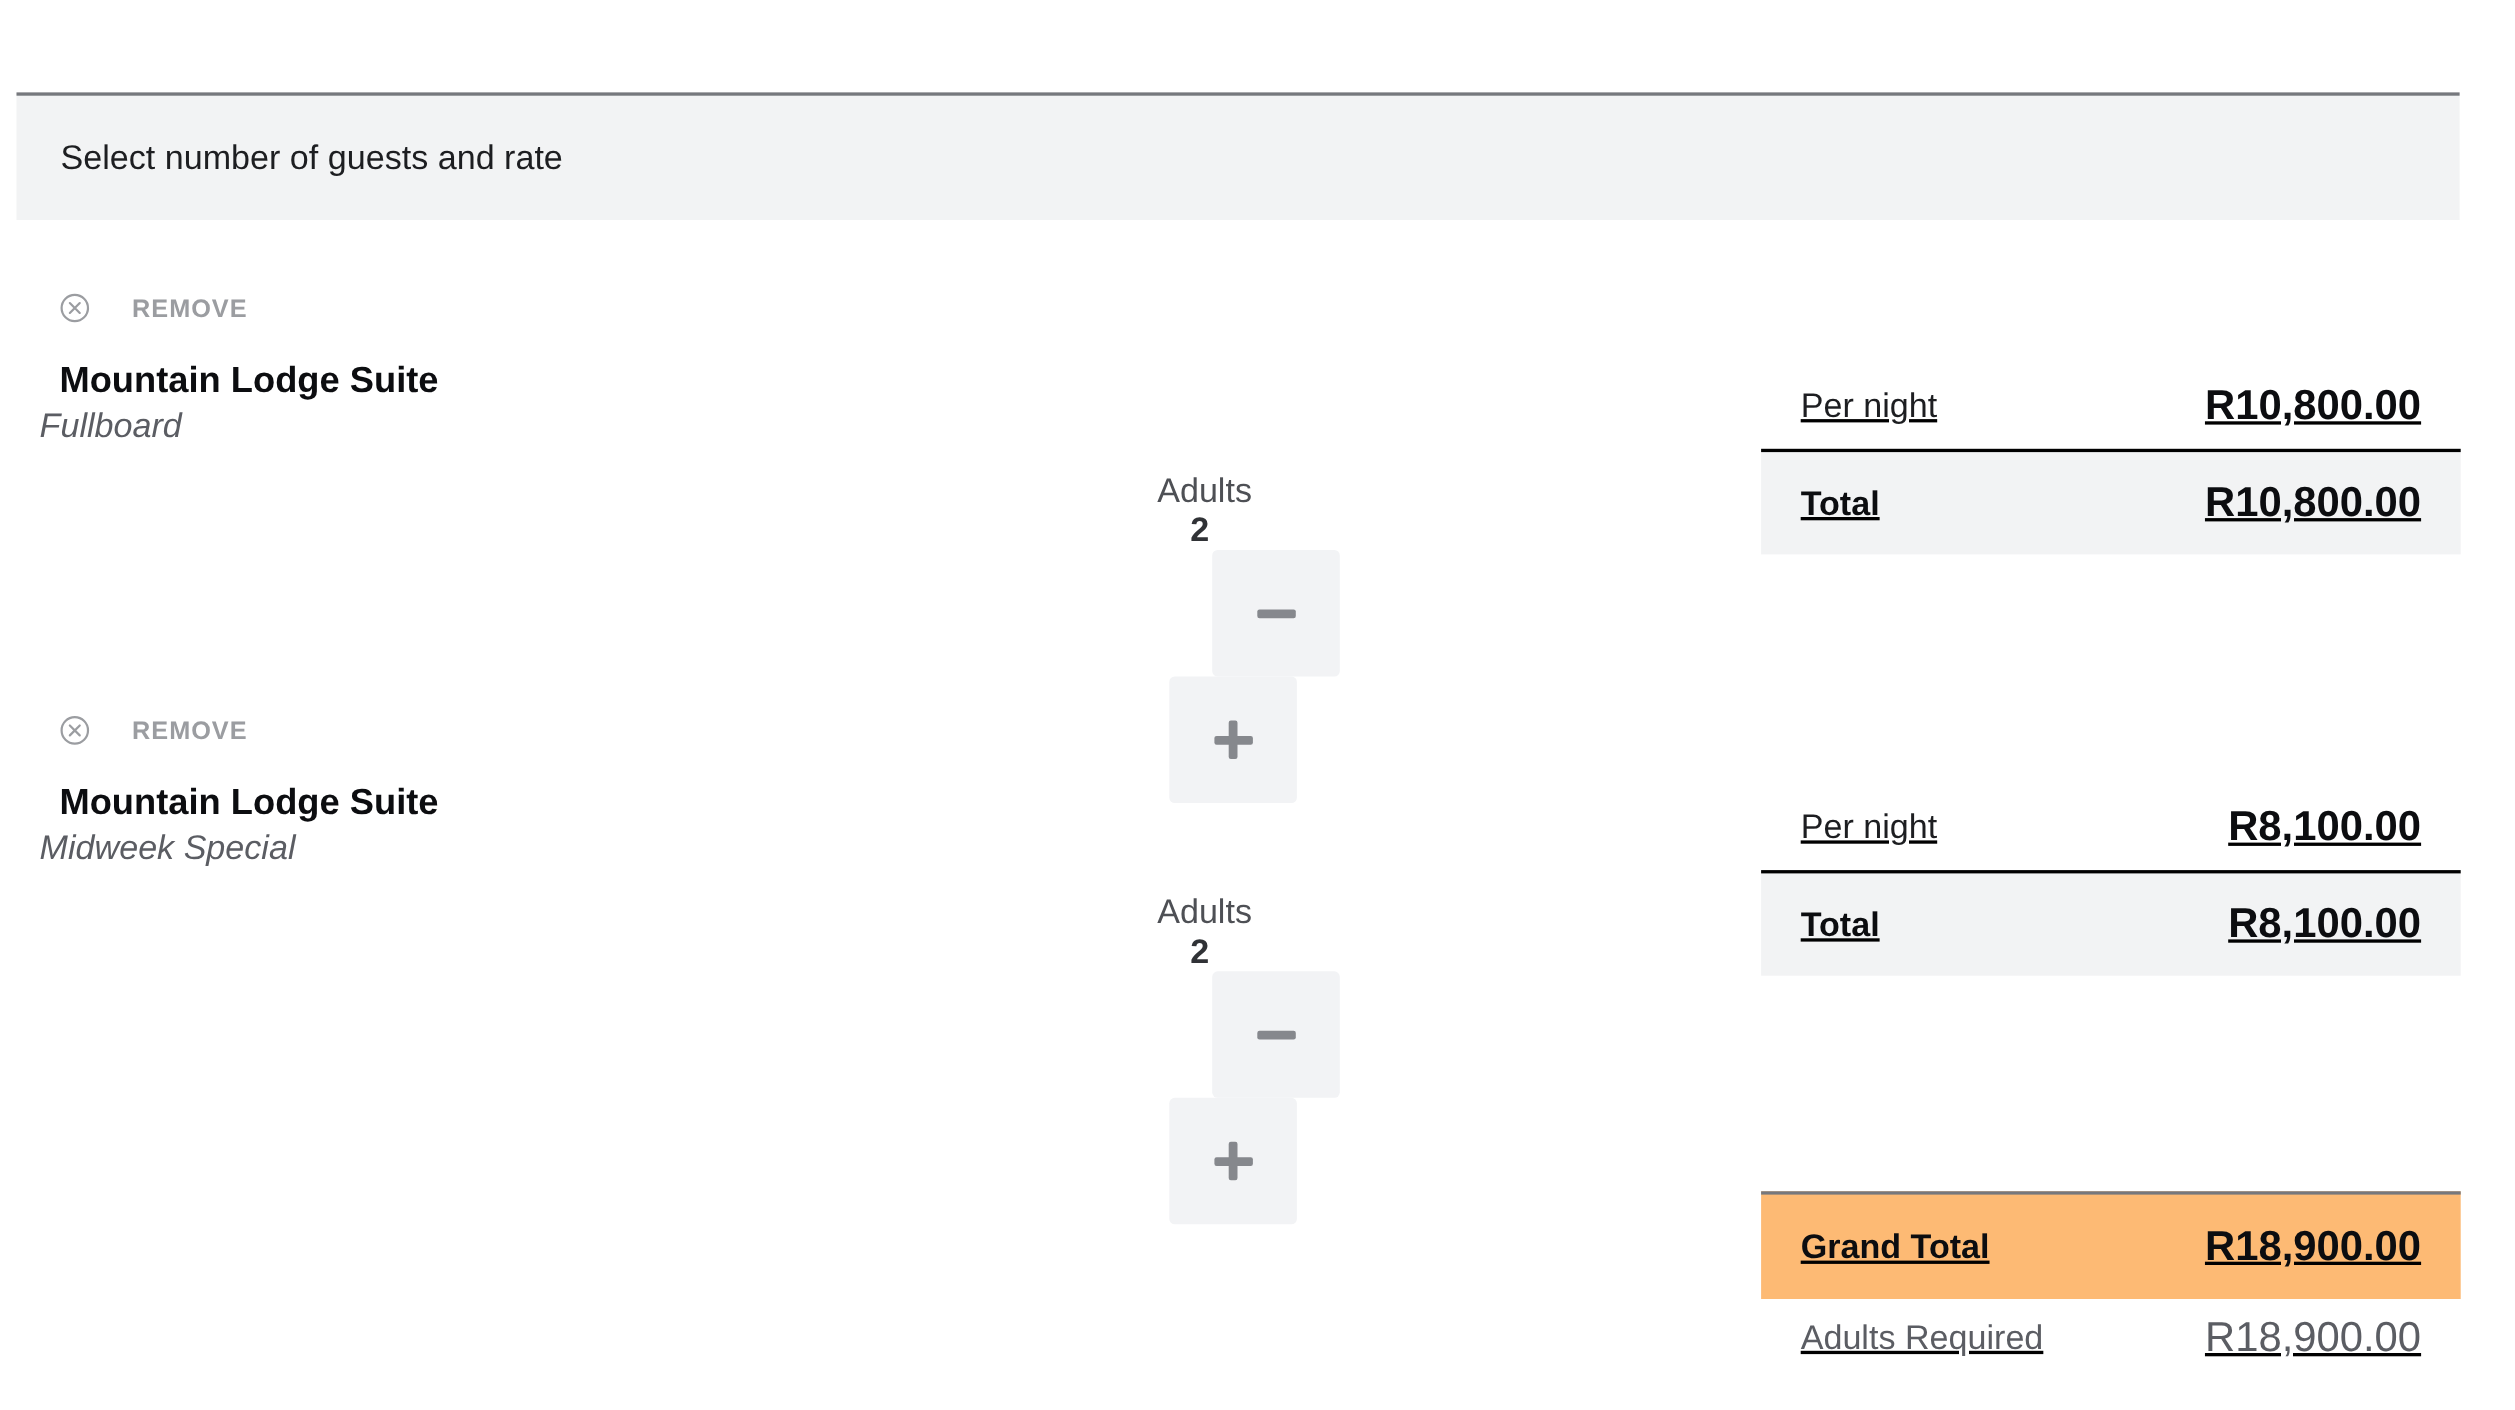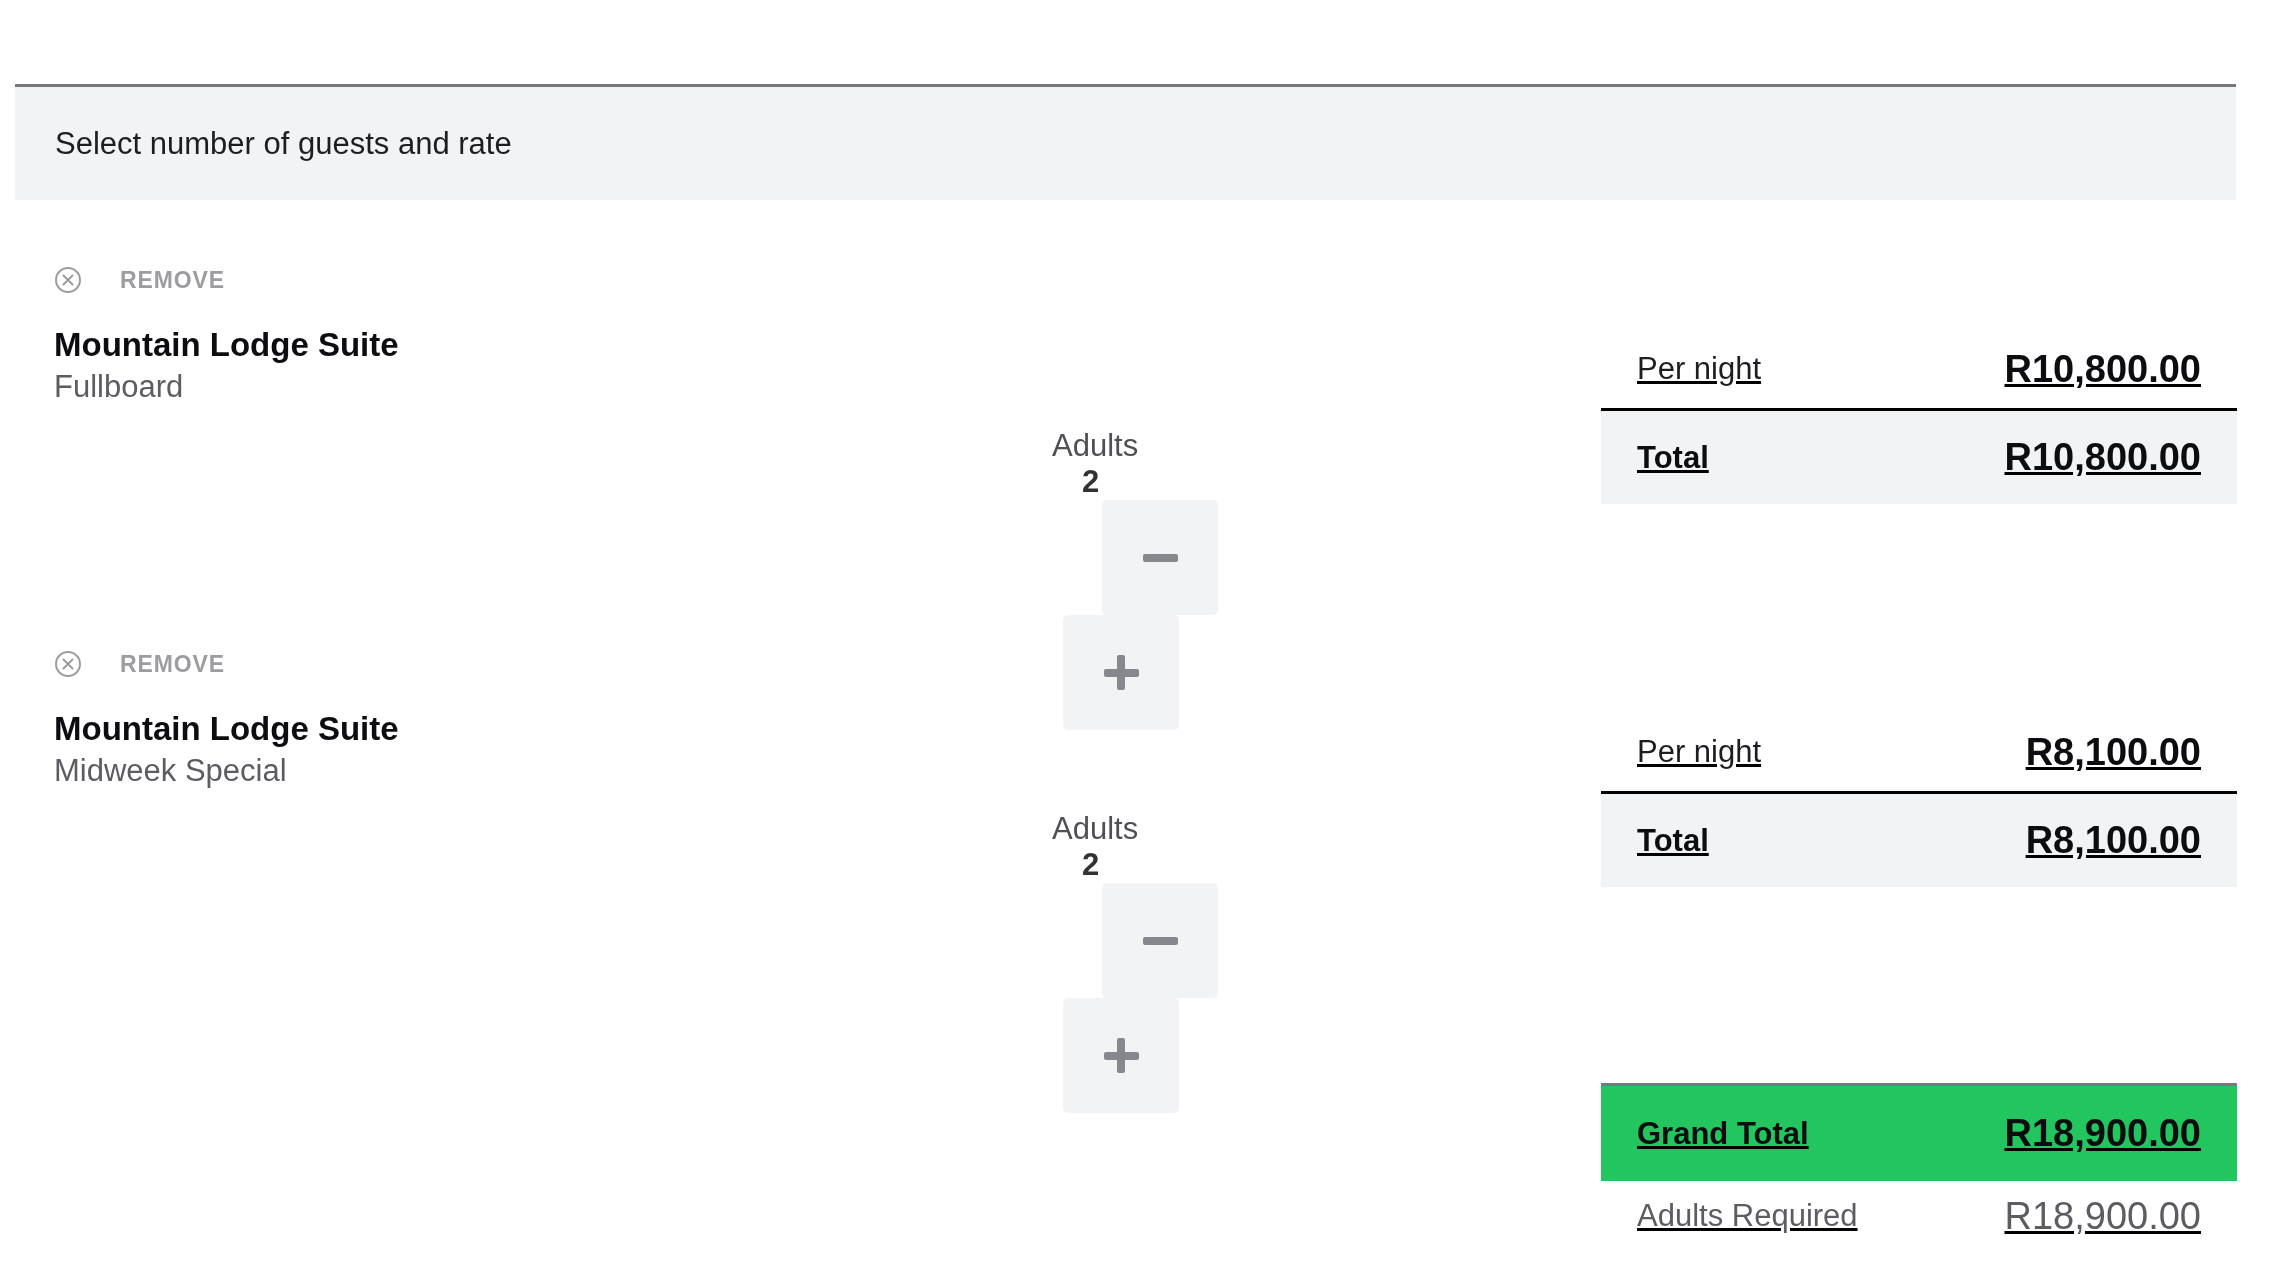--- a/index.html
+++ b/index.html
@@ -62,23 +62,23 @@
     font-size: 23px; font-weight: bold; letter-spacing: 0.9px;
     color: #9b9da1; white-space: nowrap; line-height: 28px; margin-left: 26px;
   }
 
   .room-name {
     position: absolute; left: 54px;
     font-size: 33px; font-weight: bold; color: #0c0d10;
     white-space: nowrap; line-height: 40px;
   }
   .room-rate {
-    position: absolute; left: 54px;
+    position: absolute; left: 36px;
     font-size: 31px; font-weight: normal; color: #5b5d63;
-    white-space: nowrap; line-height: 38px;
+    white-space: nowrap; line-height: 38px; font-style: italic;
   }
 
   
   .stepper { position: absolute; display: flex; align-items: flex-start; flex-direction: column; }
   .stepper-label {
     font-size: 31px; color: #4e5055; white-space: nowrap;
   }
   .stepper-value {
     font-size: 31px; font-weight: bold; color: #303236;
     margin-left: 30px; white-space: nowrap;
@@ -105,21 +105,21 @@
     display: flex; align-items: center; justify-content: space-between;
     padding: 0 36px;
     text-decoration: underline;
   }
   .price-row.per-night { height: 78px; background: #ffffff; }
   .price-row.total {
     height: 96px; background: #f2f3f4;
     border-top: 3px solid #000000;
   }
   .price-row.grand-total {
-    height: 98px; background: #22c55e;
+    height: 98px; background: #fdba74;
     border-top: 3px solid #76787d;
   }
   .price-row.deposit { height: 70px; background: #ffffff; }
 
   .price-label { font-size: 31px; color: #1d1e21; white-space: nowrap; }
   .price-label.muted { color: #5b5d63; }
   .price-label.bold { font-weight: bold; color: #0c0d10; }
   .price-value {
     font-size: 38px; font-weight: bold; color: #0c0d10; white-space: nowrap;
   }

